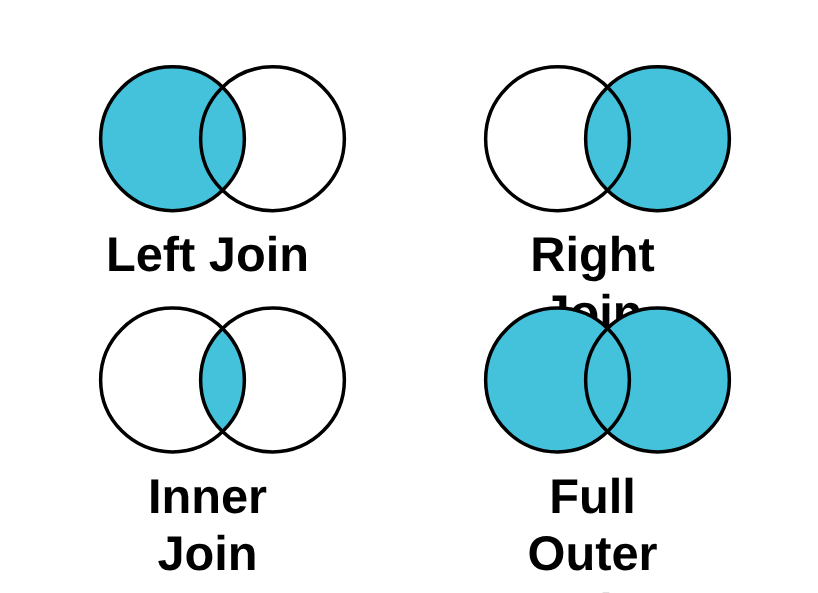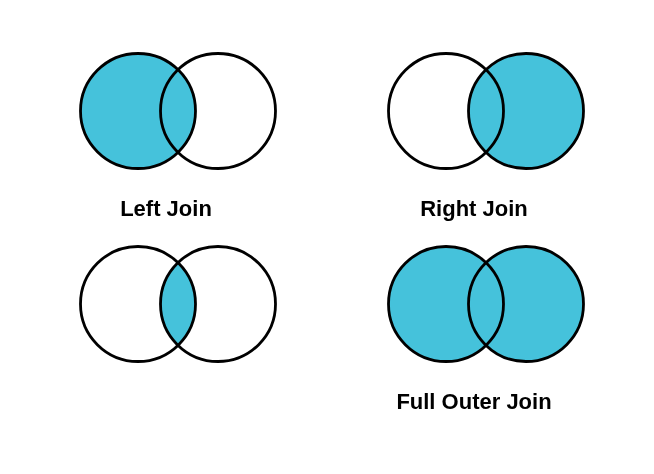--- a/index.html
+++ b/index.html
@@ -25,23 +25,23 @@
     text-align: center;
   }
   .venn-cell svg {
     display: block;
   }
   #cell-0 { left: 68px;  top: 46px;  }
   #cell-1 { left: 376px; top: 46px;  }
   #cell-2 { left: 68px;  top: 239px; }
   #cell-3 { left: 376px; top: 239px; text-align: center; }
   .venn-label {
-    margin: 20px auto 0 auto;
+    margin: 6px auto 0 auto;
     max-width: 184px;
-    font-size: 22px;
+    font-size: 39px;
     font-weight: bold;
     line-height: 1.18;
     color: #000000;
     transform: translateX(-12px);
   }
 </style>
 </head>
 <body>
 
 <div class="venn-grid">
@@ -74,20 +74,21 @@
         <circle cx="150" cy="65" r="57.5" fill="#ffffff"></circle>
         <defs>
           <clipPath id="venn-clip-2">
             <circle cx="150" cy="65" r="57.5" fill="none"></circle>
           </clipPath>
         </defs>
         <circle cx="70" cy="65" r="57.5" fill="#45C2DB" clip-path="url(#venn-clip-2)"></circle>
         <circle cx="70" cy="65" r="57.5" fill="none" stroke="#000000" stroke-width="2.8"></circle>
         <circle cx="150" cy="65" r="57.5" fill="none" stroke="#000000" stroke-width="2.8"></circle>
       </svg>
+    <figcaption class="venn-label">Inner Join</figcaption>
   </figure>
 
   <figure class="venn-cell" id="cell-3">
     <svg width="220" height="130" viewBox="0 0 220 130" role="img">
         <circle cx="70" cy="65" r="57.5" fill="#ffffff"></circle>
         <circle cx="150" cy="65" r="57.5" fill="#ffffff"></circle>
         <circle cx="70" cy="65" r="57.5" fill="#45C2DB"></circle>
         <circle cx="150" cy="65" r="57.5" fill="#45C2DB"></circle>
         <circle cx="70" cy="65" r="57.5" fill="none" stroke="#000000" stroke-width="2.8"></circle>
         <circle cx="150" cy="65" r="57.5" fill="none" stroke="#000000" stroke-width="2.8"></circle>

